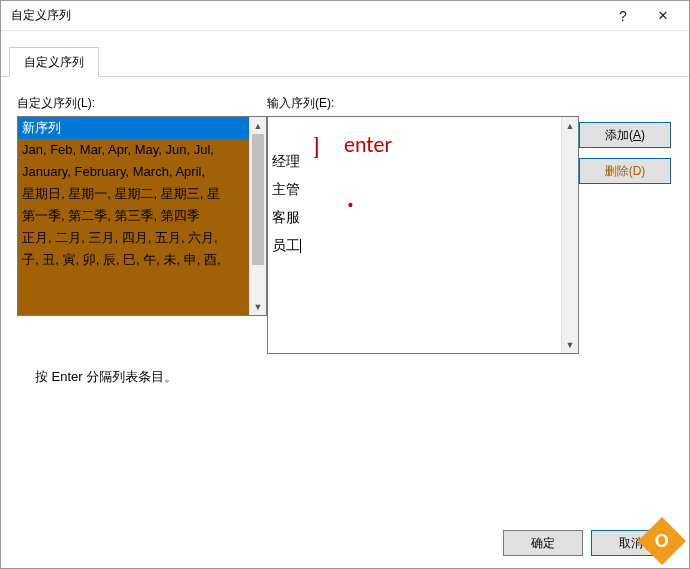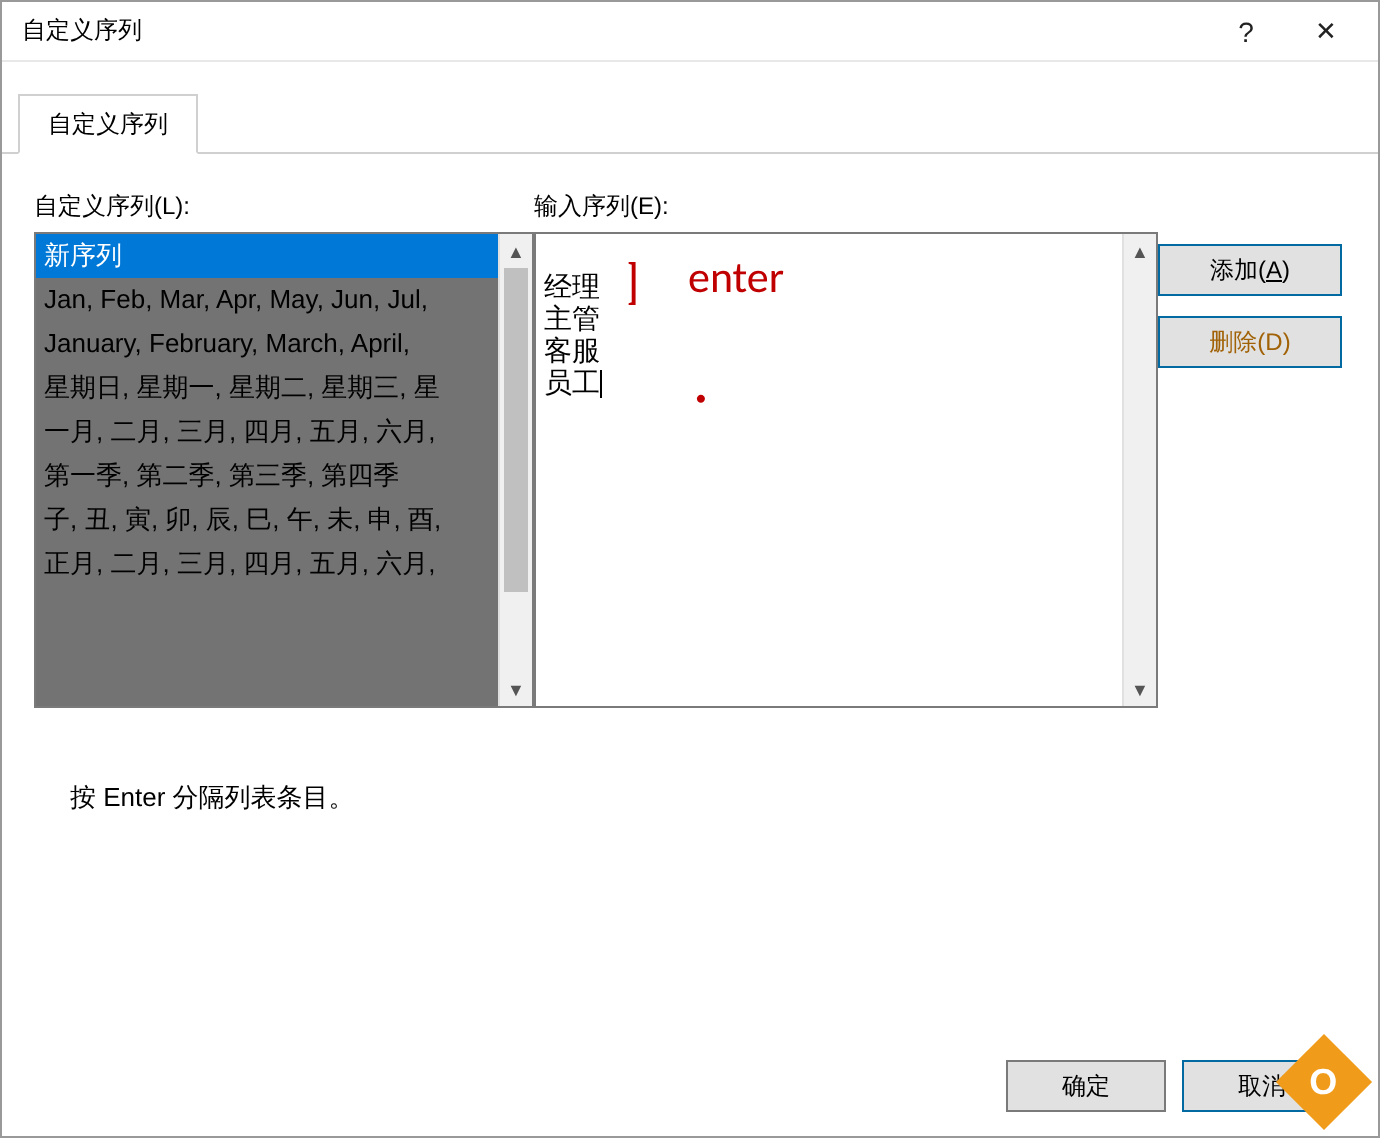--- a/index.html
+++ b/index.html
@@ -47,23 +47,23 @@
     .content {
       padding: 18px 16px 10px 16px;
       display: flex;
     }
     .col-left { width: 250px; }
     .col-mid { width: 312px; }
     .col-right { width: 92px; display: flex; flex-direction: column; gap: 10px; }
     .lbl { font-size: 12px; margin-bottom: 4px; display: block; }
     .listbox {
       border: 1px solid #7a7a7a;
-      height: 238px;
+      height: 200px;
       overflow: hidden;
-      background: #737373;
+      background: #a16207;
       position: relative;
       display: flex;
     }
     .listbox .items { flex: 1; overflow: hidden; }
     .listbox .item {
       padding: 2px 4px;
       font-size: 13px;
       white-space: nowrap;
       overflow: hidden;
       line-height: 18px;
@@ -78,21 +78,21 @@
     .scrollbar .track { flex:1; position:relative; }
     .scrollbar .thumb { background:#c0c0c0; position:absolute; left:2px; right:2px; }
     .entrybox {
       border: 1px solid #7a7a7a;
       height: 238px;
       background: #fff;
       position: relative;
       display: flex;
     }
     .entrybox .textarea {
-      flex:1; padding: 2px 4px; font-size: 14px; line-height: 16px;
+      flex:1; padding: 2px 4px; font-size: 14px; line-height: 28px;
       white-space: pre;
       position: relative;
     }
     .cursor {
       display:inline-block; width:1px; height:14px; background:#000; vertical-align:middle;
     }
     .annot-bracket {
       position:absolute; color:#c00000; font-size:26px; font-weight:bold;
       left: 44px; top: 16px; transform: scaleX(0.6);
       font-family: "SimSun", serif;
@@ -107,21 +107,21 @@
     }
     .btn {
       border: 1px solid #0369a1;
       background: #e1e1e1;
       height: 26px;
       font-size: 12px;
       display:flex; align-items:center; justify-content:center;
       cursor: default;
     }
     .btn.disabled { color:#a16207; }
-    .hint { margin: 26px 0 0 34px; font-size: 13px; }
+    .hint { margin: 4px 0 0 34px; font-size: 13px; }
     .footer {
       position:absolute; bottom:0; left:0; right:0;
       height: 50px; display:flex; justify-content:flex-end; align-items:center;
       padding-right: 18px; gap: 8px;
     }
     .footer .btn { width: 80px; height: 26px; background:#e1e1e1; }
     .footer .btn.primary { border:1px solid #7a7a7a; }
     .watermark {
       position:absolute; right:10px; bottom:10px;
       display:flex; align-items:center; gap:4px;
@@ -155,24 +155,23 @@
   <div class="col-left">
     <span class="lbl">
       <span>自定义序列(L):</span>
     </span>
     <div class="listbox">
       <div class="items">
         <div class="item selected">新序列</div>
         <div class="item">Jan, Feb, Mar, Apr, May, Jun, Jul,</div>
         <div class="item">January, February, March, April,</div>
         <div class="item">星期日, 星期一, 星期二, 星期三, 星</div>
-        <div class="item">一月, 二月, 三月, 四月, 五月, 六月,</div>
         <div class="item">第一季, 第二季, 第三季, 第四季</div>
+        <div class="item">正月, 二月, 三月, 四月, 五月, 六月,</div>
         <div class="item">子, 丑, 寅, 卯, 辰, 巳, 午, 未, 申, 酉,</div>
-        <div class="item">正月, 二月, 三月, 四月, 五月, 六月,</div>
 
       </div>
       <div class="scrollbar">
         <div class="arrow">▲</div>
         <div class="track">
           <div class="thumb" style="top:0; height:80%;"></div>
         </div>
         <div class="arrow">▼</div>
       </div>
     </div>

